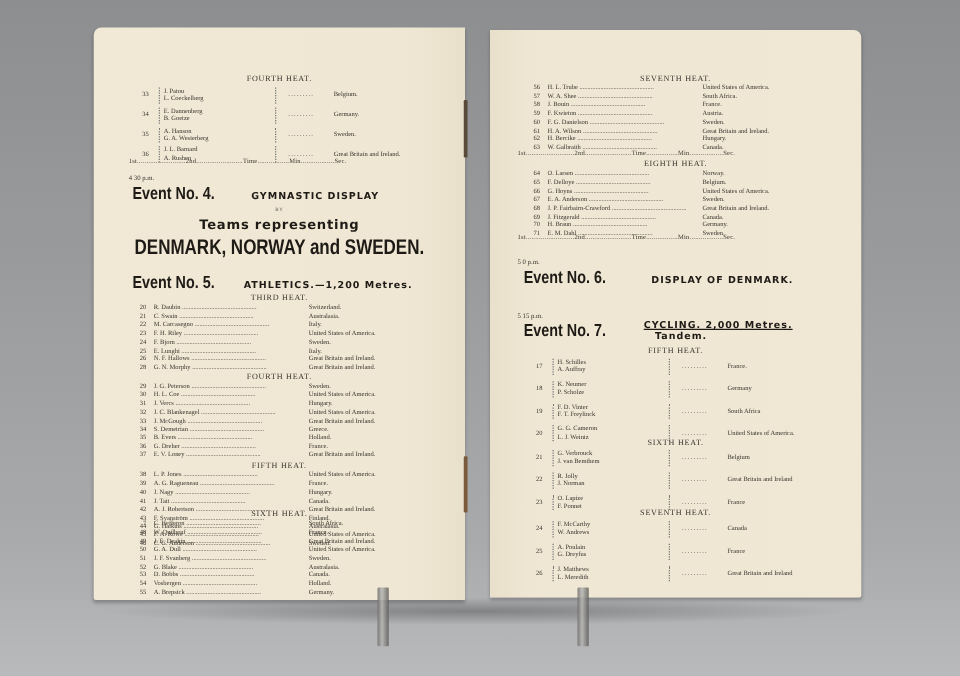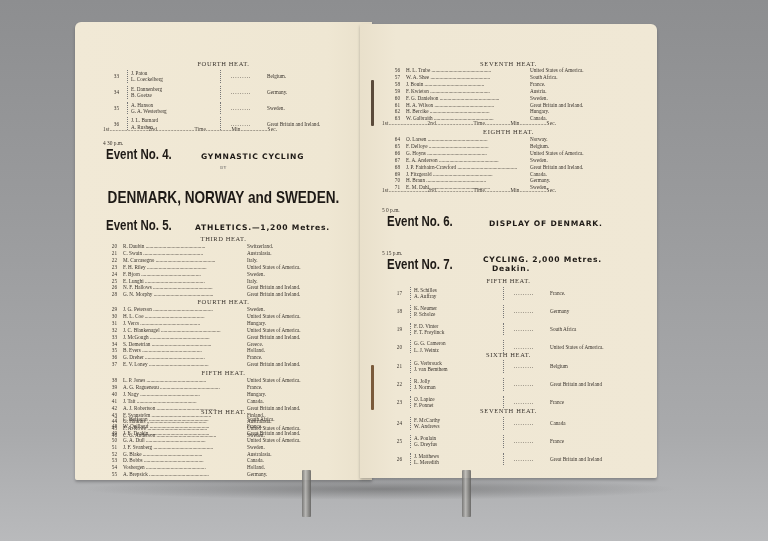--- a/index.html
+++ b/index.html
@@ -5,21 +5,21 @@
   html,body{margin:0;padding:0;}
   body{width:768px;height:541px;overflow:hidden;position:relative;
     background:linear-gradient(180deg,#8d8e90 0%,#9a9b9d 40%,#a9aaac 80%,#b9babc 100%);
     font-family:"Liberation Serif","DejaVu Serif",serif;color:#2a2622;}
   .shadow{position:absolute;left:80px;top:478px;width:600px;height:22px;
     background:radial-gradient(ellipse at center,rgba(40,40,40,.35) 0%,rgba(40,40,40,0) 70%);}
   .page{position:absolute;top:22px;height:458px;background:#efe7d4;
     box-shadow:0 2px 3px rgba(0,0,0,.25);}
   .page.left{left:75px;width:297px;border-radius:6px 0 0 2px;
     background:linear-gradient(90deg,#f1e9d6 0%,#efe7d3 85%,#e9e0cb 100%);}
-  .page.right{left:360px;width:297px;top:24px;height:454px;border-radius:0 6px 2px 0;
+  .page.right{left:392px;width:297px;top:24px;height:454px;border-radius:0 6px 2px 0;
     background:linear-gradient(90deg,#e9e0cb 0%,#efe7d4 12%,#f0e8d5 100%);}
   .staple{position:absolute;left:371px;width:3px;background:#5a4a3a;border-radius:1px;}
   .abs{position:absolute;}
   .heat{font-size:6.5px;letter-spacing:.6px;text-align:center;color:#3a342e;}
   .row{display:flex;font-size:5.2px;line-height:6.9px;color:#3a342e;white-space:nowrap;}
   .row .no{width:14px;text-align:right;margin-right:6px;}
   .row .nm{width:120px;overflow:hidden;}
   .row .nm::after{content:" ..............................................";}
   .row .ct{margin-left:4px;}
   .pair{display:flex;align-items:center;font-size:5.2px;color:#3a342e;margin-bottom:3px;white-space:nowrap;}
@@ -82,22 +82,23 @@
         </span>
       <span class="dots">.........</span>
       <span class="ct">Great Britain and Ireland.</span>
     </div>
   </div>
 
   <div class="abs result" style="left:28px;top:104px;">1st..........................2nd.........................Time.................Min..................Sec.</div>
 
   <div class="abs time" style="left:28px;top:118px;">4 30 p.m.</div>
   <div class="abs evt" style="left:31px;top:124px;">Event No. 4.</div>
-  <div class="abs evtdesc" style="left:126px;top:130px;">GYMNASTIC CYCLING</div>
+  <div class="abs evtdesc" style="left:126px;top:130px;">GYMNASTIC DISPLAY</div>
   <div class="abs by" style="left:0;width:297px;top:143px;">BY</div>
+  <div class="abs big1" style="left:0;width:297px;top:152px;">Teams representing</div>
   <div class="abs big2" style="left:0;width:297px;top:166px;">DENMARK, NORWAY and SWEDEN.</div>
 
   <div class="abs evt" style="left:31px;top:195px;">Event No. 5.</div>
   <div class="abs evtdesc" style="left:120px;top:201px;">ATHLETICS.—1,200 Metres.</div>
 
   <div class="abs heat" style="left:0;width:297px;top:213px;">THIRD HEAT.</div>
   <div class="abs" style="left:28px;top:221px;">
     <div class="row">
         <span class="no">20</span>
         <span class="nm">R. Daubin</span>
@@ -379,22 +380,22 @@
       </div>
   </div>
   <div class="abs result" style="left:22px;top:163px;">1st..........................2nd.........................Time.................Min..................Sec.</div>
 
   <div class="abs time" style="left:22px;top:183px;">5 0 p.m.</div>
   <div class="abs evt" style="left:27px;top:189px;">Event No. 6.</div>
   <div class="abs evtdesc" style="left:129px;top:195px;">DISPLAY OF DENMARK.</div>
 
   <div class="abs time" style="left:22px;top:226px;">5 15 p.m.</div>
   <div class="abs evt" style="left:27px;top:232px;">Event No. 7.</div>
-  <div class="abs evtdesc" style="left:123px;top:231px;">CYCLING. 2,000 Metres.</div>
-  <div class="abs evtdesc" style="left:132px;top:240px;">Deakin.</div>
+  <div class="abs evtdesc" style="left:123px;top:231px;text-decoration:underline;">CYCLING. 2,000 Metres.</div>
+  <div class="abs evtdesc" style="left:132px;top:240px;">Tandem.</div>
 
   <div class="abs heat" style="left:0;width:297px;top:253px;">FIFTH HEAT.</div>
   <div class="abs" style="left:28px;top:263px;">
     <div class="pair" style="margin-bottom:5px">
         <span class="no">17</span>
         <span class="names">
           <div>H. Schilles</div>
           <div>A. Auffray</div>
         </span>
         <span class="dots">.........</span>

